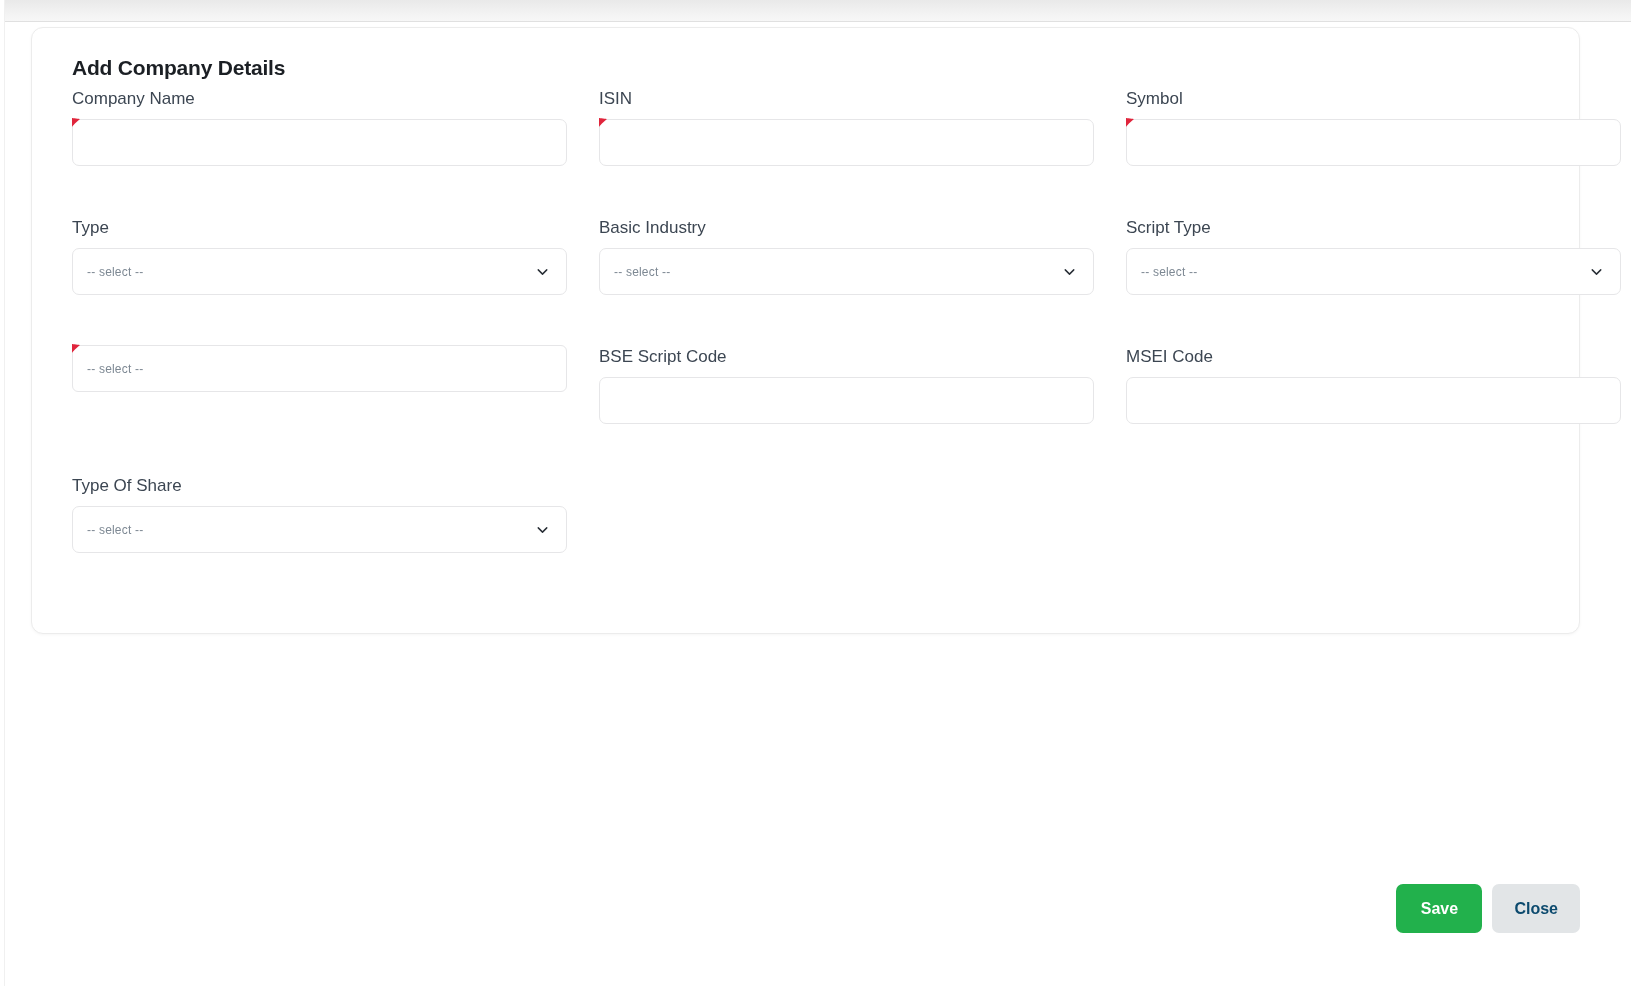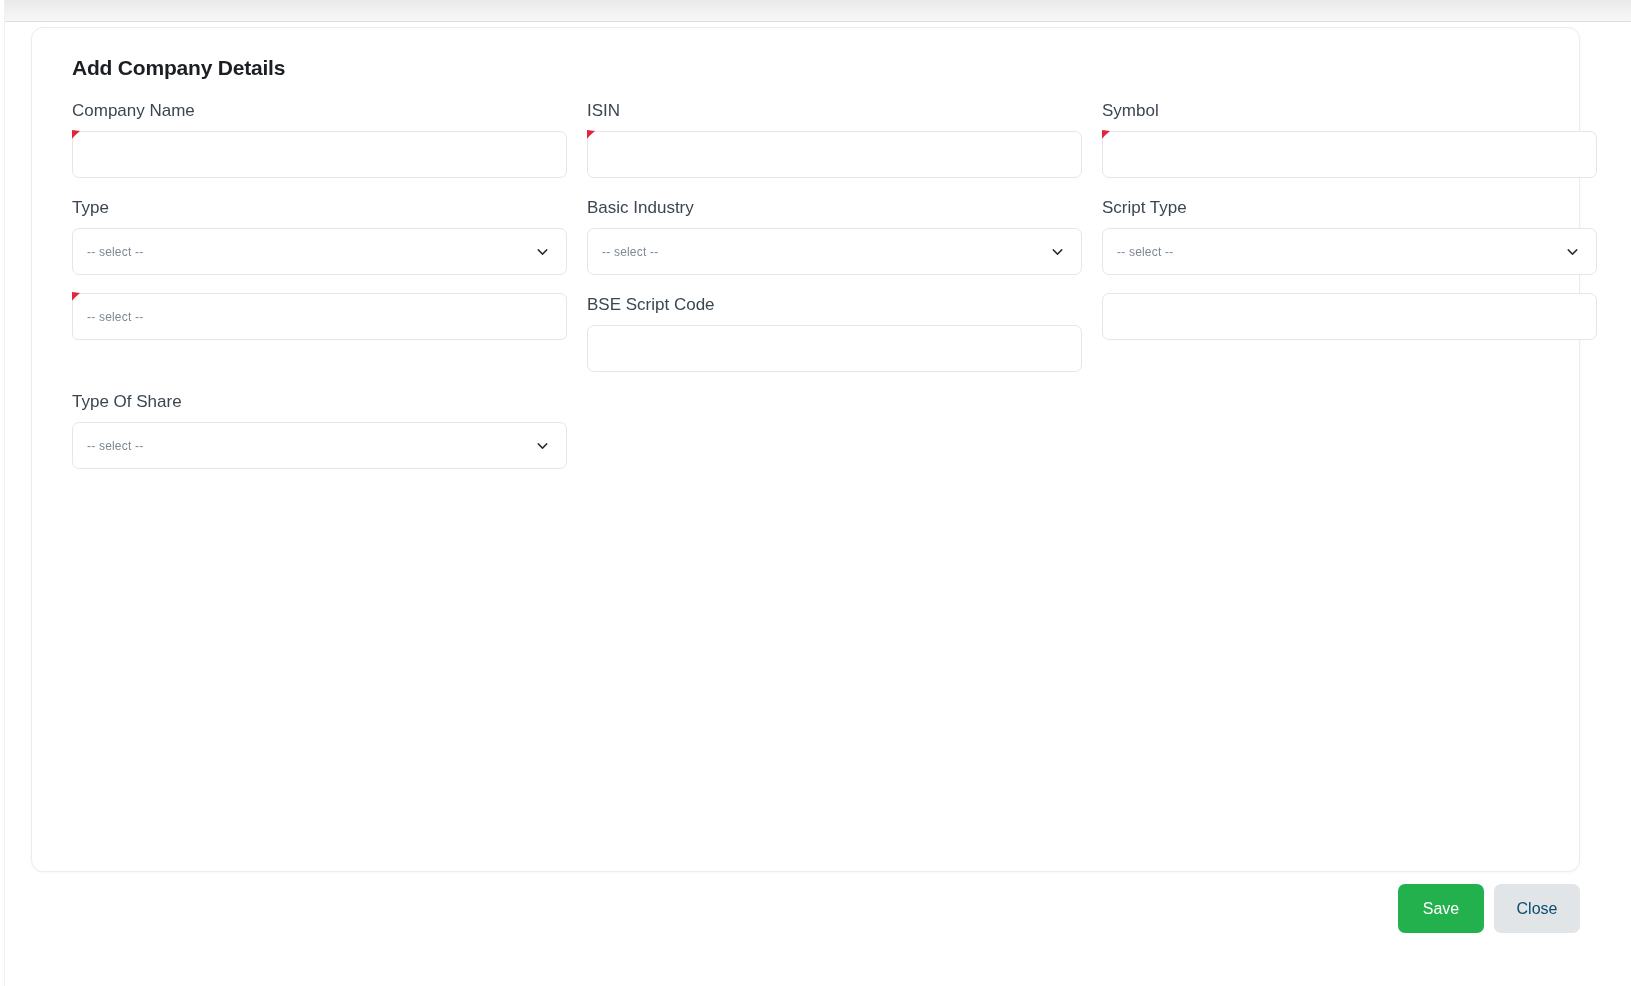--- a/index.html
+++ b/index.html
@@ -34,21 +34,21 @@
     background: #ffffff;
     border-right: 1px solid #f0f0f0;
   }
 
   
   .card {
     position: absolute;
     top: 27px;
     left: 31px;
     width: 1549px;
-    height: 845px;
+    height: 607px;
     background: #ffffff;
     border: 1px solid #ececec;
     border-radius: 12px;
     box-shadow: 0 1px 3px rgba(0,0,0,0.04);
     padding: 25px 20px 0 20px;
   }
 
   .card-title {
     font-size: 21px;
     font-weight: bold;
@@ -56,22 +56,23 @@
     letter-spacing: -0.2px;
     margin: 0 0 0 20px;
     line-height: 30px;
   }
 
   .form-grid {
     display: grid;
     grid-template-columns: repeat(3, 495px);
     column-gap: 20px;
     row-gap: 0;
-    margin-top: 16px;
+    margin-top: 4px;
     padding-left: 20px;
+    gap: 32px;
   }
 
   .field {
     margin-bottom: 18px;
   }
 
   .field-label {
     display: block;
     font-size: 17px;
     color: #3c4652;
@@ -145,21 +146,21 @@
     align-items: flex-start;
     padding-right: 51px;
     gap: 10px;
   }
 
   .btn {
     border: none;
     border-radius: 7px;
     font-family: "Liberation Sans", sans-serif;
     font-size: 16px;
-    font-weight: normal;
+    font-weight: bold;
     height: 49px;
     min-width: 86px;
     padding: 0 22px;
     cursor: pointer;
     line-height: 49px;
     text-align: center;
   }
 
   .btn-save {
     background: #22b14c;
@@ -243,20 +244,21 @@
           <div class="control select-like flat">-- select --</div>
         </div>
       </div>
       <div class="field">
         <label class="field-label">BSE Script Code</label>
         <div class="control-wrap">
           <input type="text" class="control" placeholder="" style="">
         </div>
       </div>
       <div class="field">
+        <label class="field-label">MSEI Code</label>
         <div class="control-wrap">
           <input type="text" class="control" placeholder="" style="">
         </div>
       </div>
       <div class="field">
         <label class="field-label">Type Of Share</label>
         <div class="control-wrap">
           <div class="control select-like">-- select --</div>
           <span class="chevron"><svg width="17" height="17" viewBox="0 0 20 20" fill="none" xmlns="http://www.w3.org/2000/svg">
               <path d="M5 7.5L10 12.5L15 7.5" stroke="#2b3138" stroke-width="1.7" stroke-linecap="round" stroke-linejoin="round"></path>

